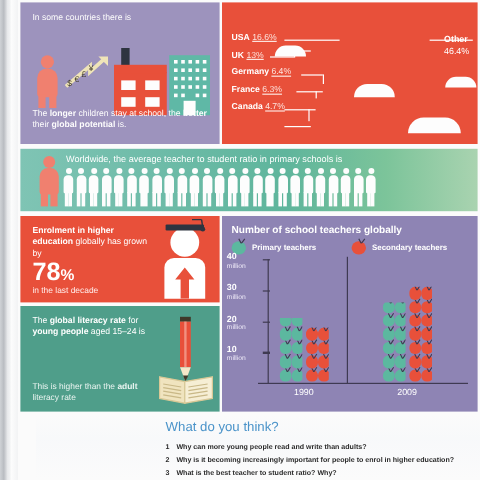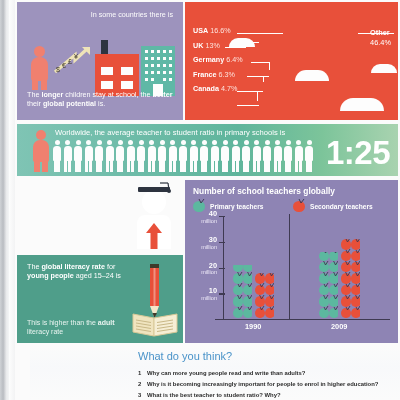--- a/index.html
+++ b/index.html
@@ -18,21 +18,21 @@
     background:linear-gradient(to right,#fdfdfd,#f2f3f4);}
 
   .paper{position:absolute;left:15px;top:0;width:385px;height:400px;background:#fbfbfb;}
 
   
   .info{position:absolute;left:0px;top:0px;width:385px;height:345px;}
 
   
   .panel-purple{position:absolute;left:2px;top:2px;width:166px;height:118px;background:#9d93bd;}
   .panel-purple .txt{position:absolute;left:10px;width:146px;color:#fdfdfd;font-size:7.2px;line-height:9.4px;}
-  .txt-top{top:8px;text-align:right;}
+  .txt-top{top:8px;}
   .txt-bot{top:88px;}
   .b{font-weight:bold;}
 
   
   .person-pink{position:absolute;left:14px;top:44px;width:17px;height:44px;}
   .pp-head{position:absolute;left:3px;top:0;width:11px;height:11px;border-radius:50%;background:#f0806f;}
   .pp-body{position:absolute;left:0px;top:11px;width:17px;height:24px;background:#f0806f;border-radius:8px 8px 3px 3px;}
   .pp-leg{position:absolute;top:33px;width:6px;height:11px;background:#f0806f;}
   .pp-l1{left:1px;} .pp-l2{left:10px;}
 
@@ -44,21 +44,21 @@
   .bldg-teal{position:absolute;left:124px;top:44px;width:34px;height:50px;background:#5fb8a6;}
   .bldg-teal .door{position:absolute;left:12px;bottom:0;width:10px;height:12px;background:#fdfdfd;}
   .gwin{position:absolute;width:3px;height:3px;background:#fdfdfd;}
 
   
   .panel-red{position:absolute;left:170px;top:2px;width:213px;height:118px;background:#e8503a;}
   .panel-red .title{position:absolute;left:8px;top:7px;color:#ffffff;font-size:8.4px;font-weight:bold;letter-spacing:.1px;}
   .dest-list{position:absolute;left:8px;top:22px;width:92px;}
   .dest{color:#ffffff;font-size:7.2px;line-height:14.6px;white-space:nowrap;}
   .dest .nm{font-weight:bold;}
-  .dest .pc{color:#fde3dd;}
+  .dest .pc{color:#fde3dd;text-decoration:underline;}
   .other{position:absolute;right:7px;top:26px;text-align:left;color:#ffffff;font-size:7.4px;line-height:9.5px;}
   .other .nm{font-weight:bold;}
   .leader{position:absolute;background:#ffffff;height:1px;}
   .leaderv{position:absolute;background:#ffffff;width:1px;}
   .cloud{position:absolute;background:#fdfdfd;border-radius:20px 20px 0 0;}
   .cl-s{width:26px;height:9px;}
   .cl-m{width:34px;height:11px;}
   .cl-l{width:44px;height:13px;}
 
   
@@ -100,25 +100,25 @@
   .panel-chart{position:absolute;left:170px;top:180px;width:213px;height:163px;background:#8e84b4;}
   .chart-title{position:absolute;left:8px;top:6px;color:#ffffff;font-size:8.4px;font-weight:bold;}
   .legend{position:absolute;left:8px;top:20px;width:200px;height:14px;}
   .lg-item{position:absolute;top:0;height:14px;}
   .lg-label{position:absolute;left:17px;top:3px;color:#ffffff;font-size:6.6px;font-weight:bold;white-space:nowrap;}
   .apple{position:absolute;border-radius:50% 50% 48% 48%;}
   .plot{position:absolute;left:8px;top:36px;width:197px;height:120px;}
   .axis-y{position:absolute;left:30px;top:0;width:1.4px;height:104px;background:#3f3a52;}
   .axis-x{position:absolute;left:22px;top:103px;width:175px;height:1.4px;background:#3f3a52;}
   .tick{position:absolute;left:26px;width:6px;height:1.4px;background:#3f3a52;}
-  .ylab{position:absolute;right:0;width:26px;text-align:right;color:#ffffff;font-size:6.6px;line-height:6.8px;}
+  .ylab{position:absolute;right:0;width:26px;text-align:left;color:#ffffff;font-size:6.6px;line-height:6.8px;}
   .ylab .n{font-weight:bold;font-size:7.4px;}
   .ylab .u{font-size:5.6px;color:#efeaf8;}
   .divider{position:absolute;left:96px;top:-2px;width:1.2px;height:106px;background:#3f3a52;}
-  .xlab{position:absolute;top:106px;color:#ffffff;font-size:7.4px;font-weight:bold;}
+  .xlab{position:absolute;top:106px;color:#ffffff;font-size:7.4px;font-weight:normal;}
   .bar{position:absolute;bottom:0;overflow:hidden;}
 
   
   .qblock{position:absolute;left:123px;top:350px;width:262px;}
   .qtitle{color:#4a93c9;font-size:11px;margin:0 0 6px 0;}
   .q{position:relative;color:#2b2b2b;font-size:5.9px;line-height:11px;padding-left:9px;font-weight:bold;}
   .q .num{position:absolute;left:0;top:0;font-weight:bold;}
   .sheen{position:absolute;left:15px;top:345px;width:385px;height:55px;
     background:linear-gradient(to bottom,rgba(255,255,255,0) 0%,rgba(245,247,250,.55) 40%,rgba(255,255,255,0) 100%);
     pointer-events:none;}
@@ -400,23 +400,31 @@
               <div class="st-leg" style="left:0.7px"></div>
               <div class="st-leg" style="left:4.3px"></div>
             </div>
             <div class="stu" style="left: 252px;">
               <div class="st-head"></div>
               <div class="st-body"></div>
               <div class="st-leg" style="left:0.7px"></div>
               <div class="st-leg" style="left:4.3px"></div>
             </div>
           </div>
-        <div class="ratio">1:25</div>
-      </div>
-
+      </div>
+
+      <div class="panel-red2">
+        <div class="t">
+          <span class="b">Enrolment in higher education</span><span> globally has grown by</span>
+        </div>
+        <div class="big78">
+          <span>78</span><span class="pct">%</span>
+        </div>
+        <div class="sub78">in the last decade</div>
+      </div>
       <div class="grad">
         <div class="gr-head"></div>
         <div class="gr-cap"></div>
         <svg style="position:absolute;left:26px;top:0px;" width="14" height="12" viewBox="0 0 14 12">
           <line x1="1" y1="1" x2="9" y2="1" stroke="#2e3440" stroke-width="1.2"></line>
           <circle cx="10" cy="9" r="2" fill="#2e3440"></circle>
           <line x1="9" y1="1" x2="10" y2="8" stroke="#2e3440" stroke-width="1.2"></line>
         </svg>
         <div class="gr-body"></div>
         <div class="gr-arrow">

